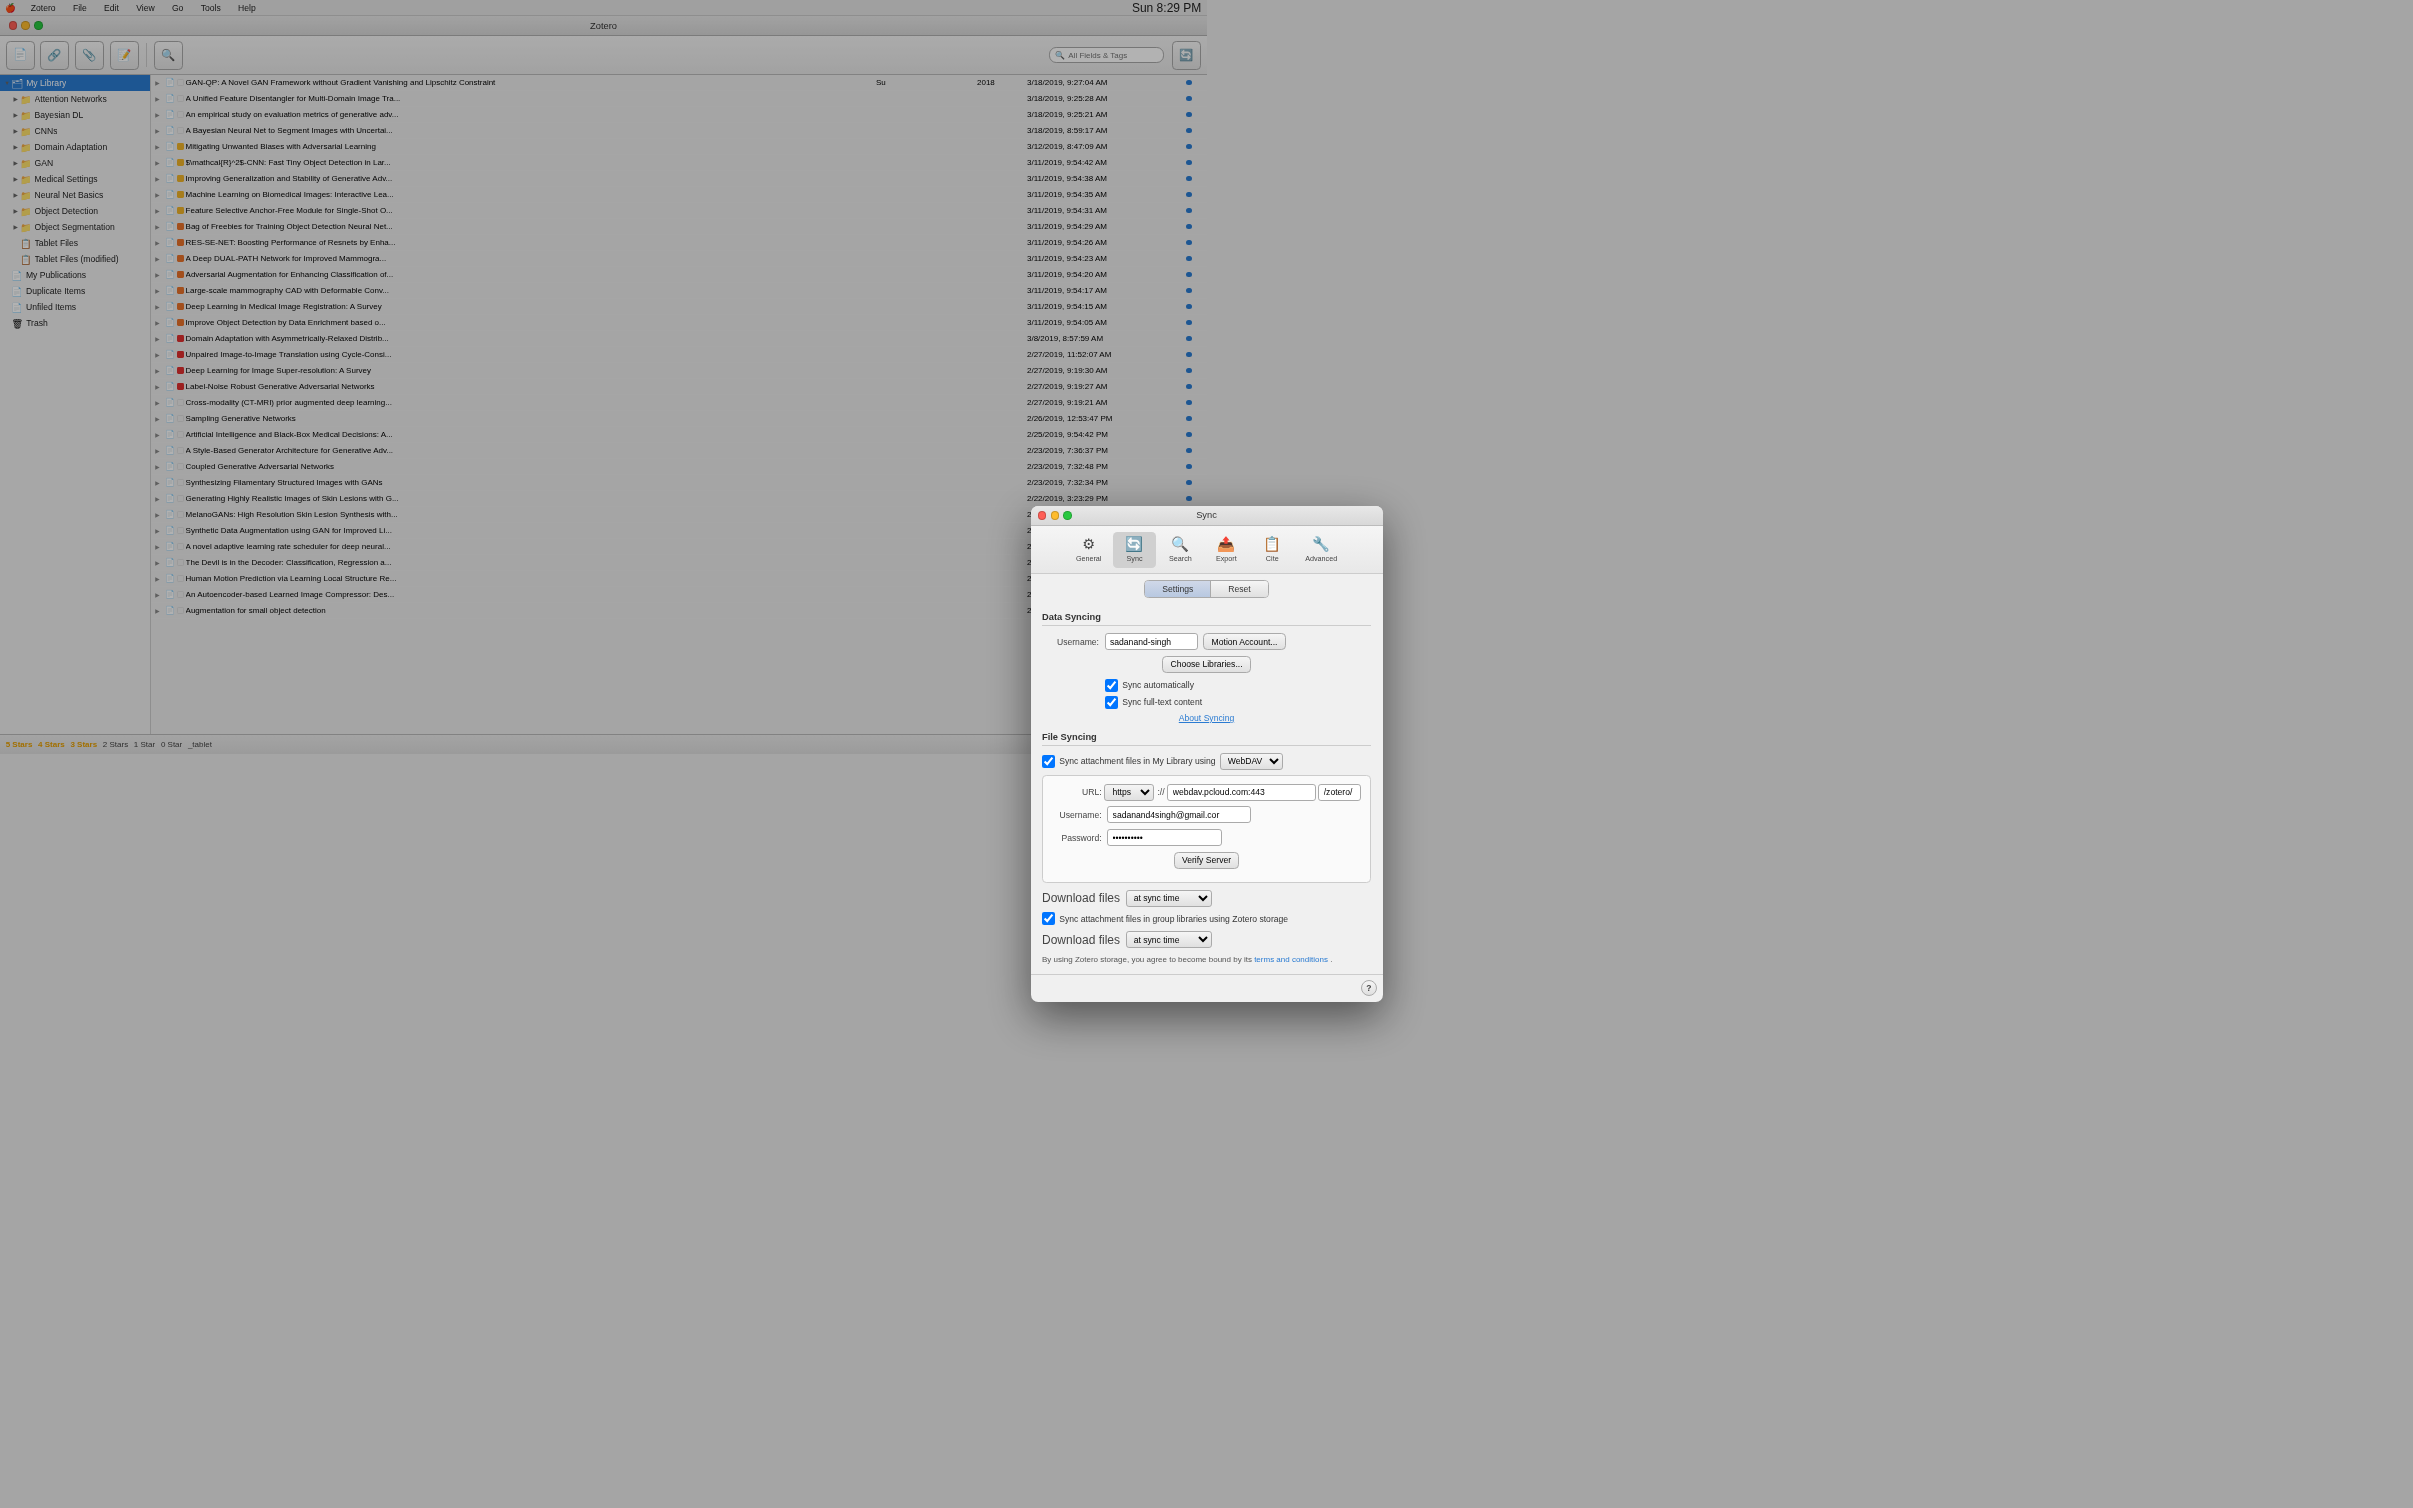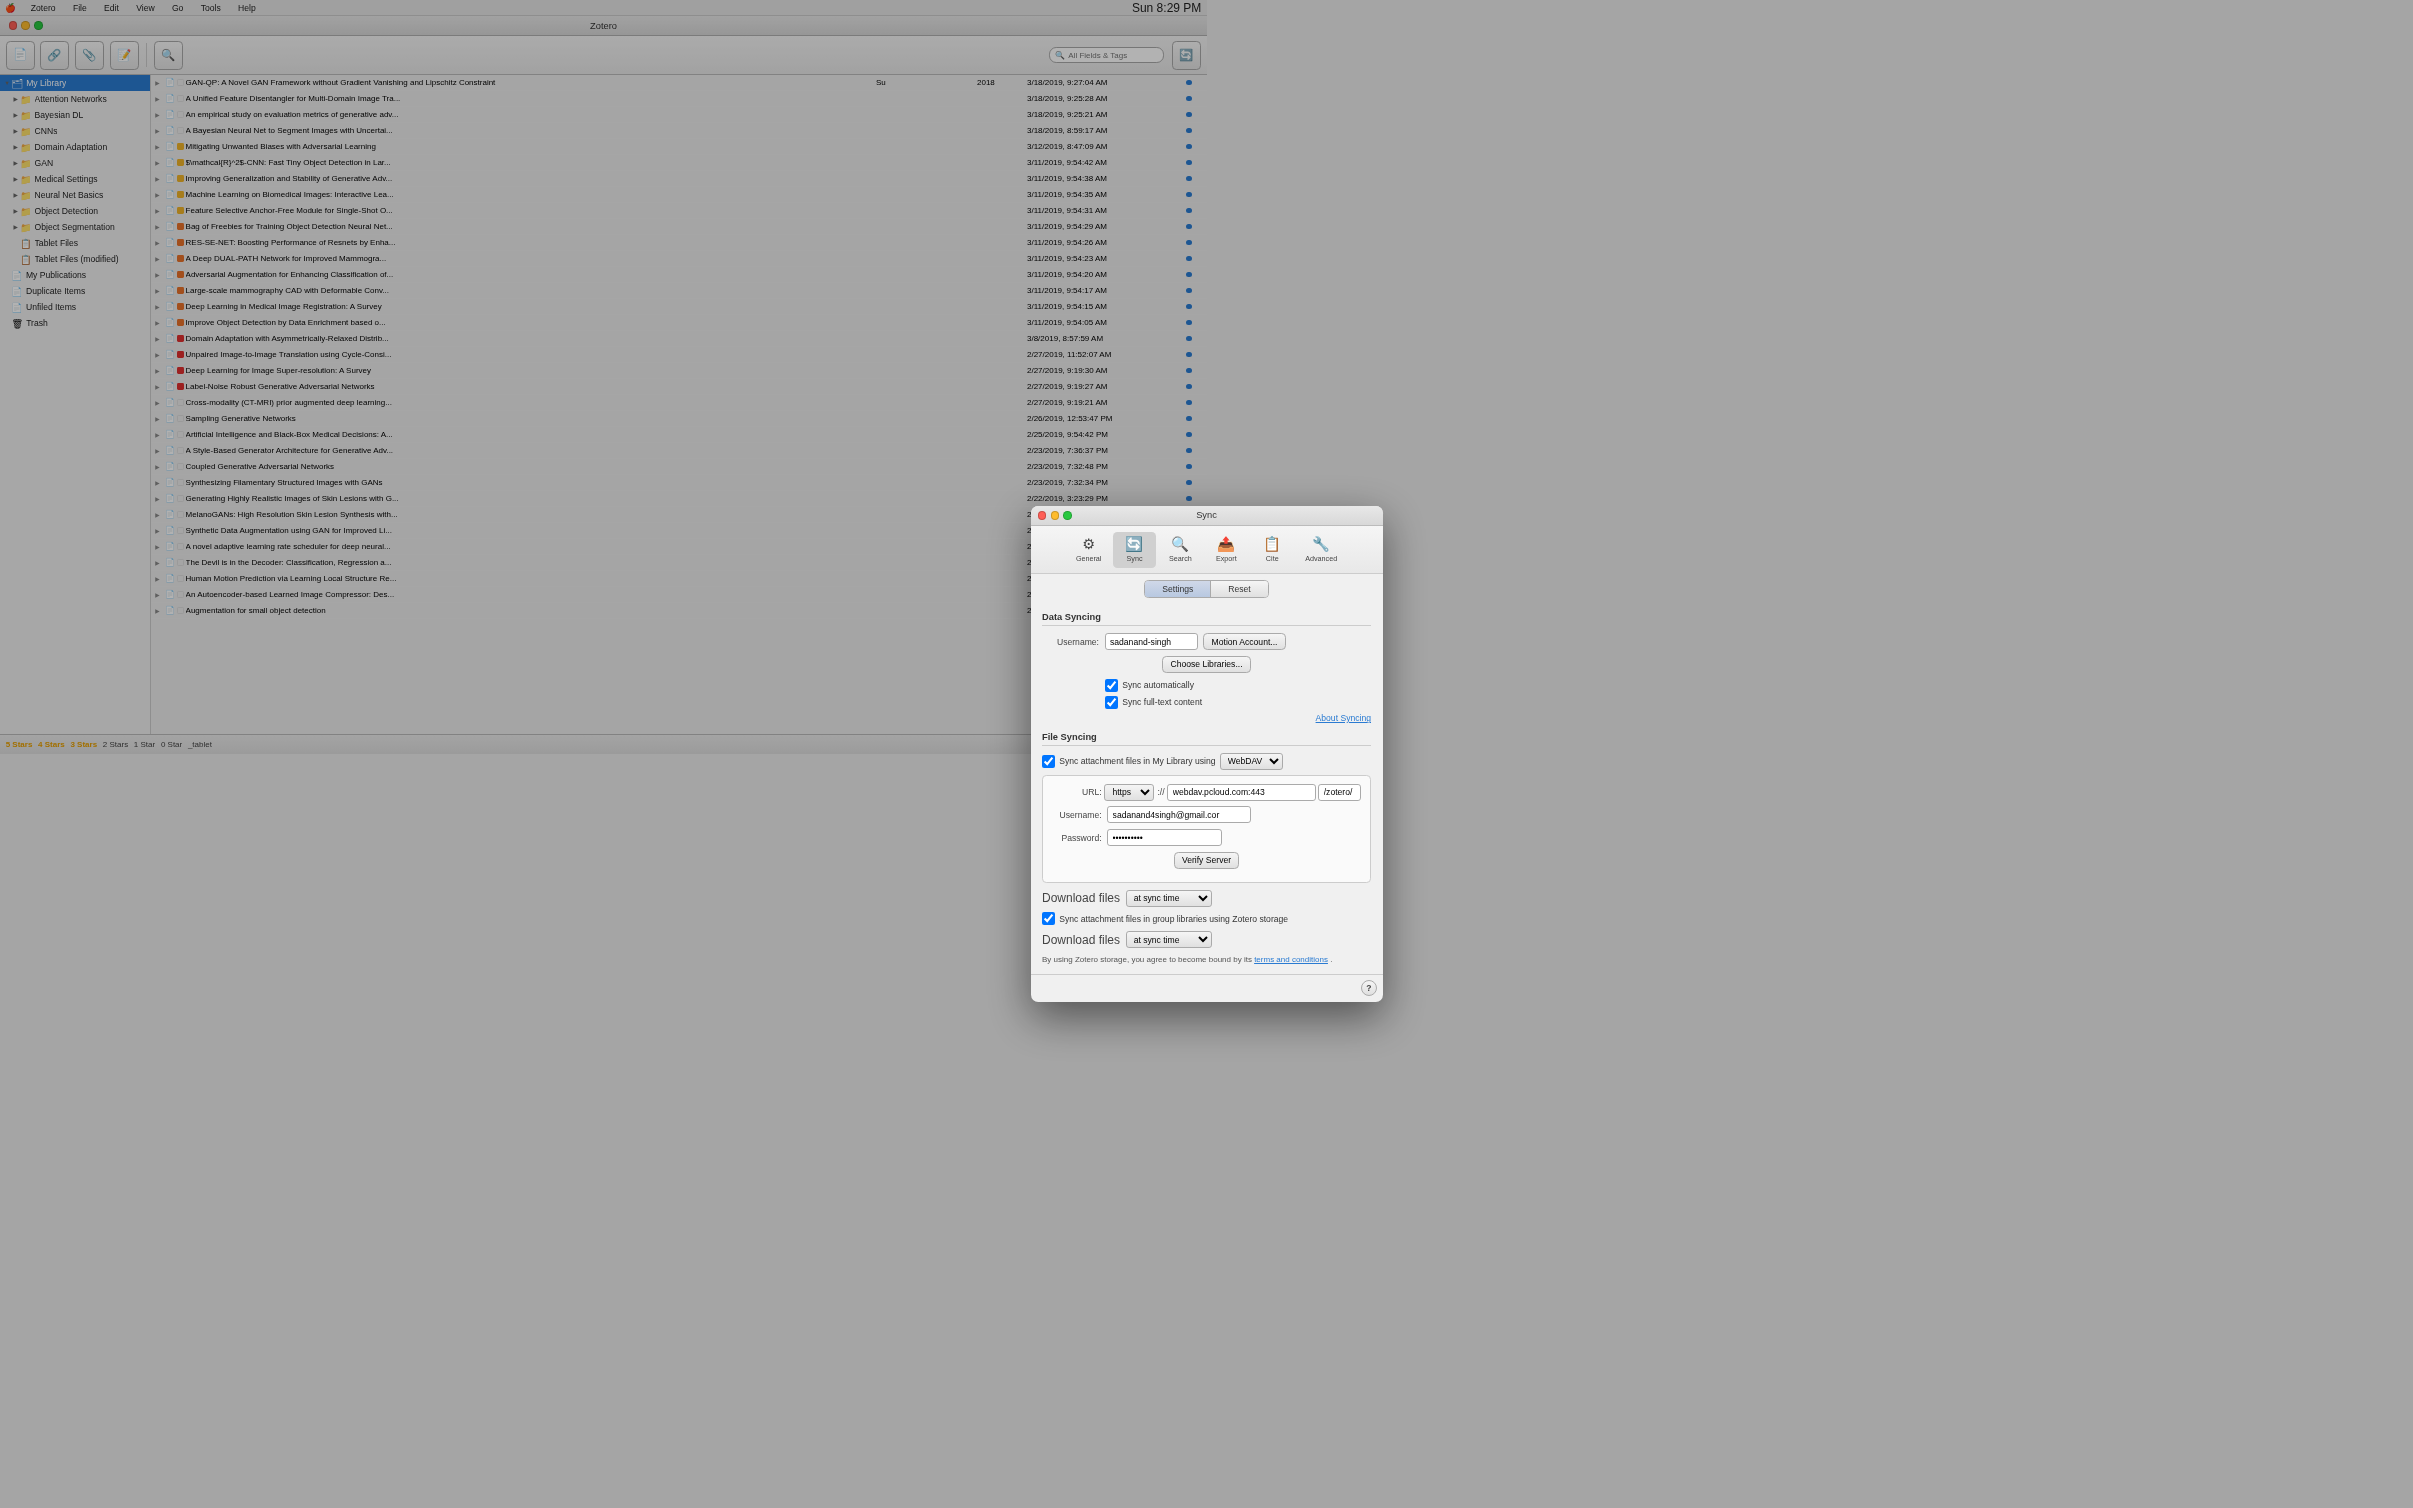--- a/index.html
+++ b/index.html
@@ -359,21 +359,21 @@
       display: flex;
       align-items: center;
       gap: 4.3px;
       margin-bottom: 4.3px;
       padding-left: 63px;
     }
     .checkbox-row input[type=checkbox] { cursor: pointer; }
     .checkbox-label { font-size: 8.6px; color: #333; cursor: pointer; }
     .link-row {
       display: flex;
-      justify-content: flex-end;
+      justify-content: center;
       margin-bottom: 5.7px;
     }
     .link-text { font-size: 8.6px; color: #2a7bd2; cursor: pointer; text-decoration: underline; }
 
     .file-section { margin-top: 8.6px; }
     .file-sync-row {
       display: flex;
       align-items: center;
       gap: 4.3px;
       margin-bottom: 5.7px;
@@ -457,21 +457,21 @@
       margin-bottom: 5.7px;
     }
     .group-sync-row label { font-size: 8.6px; color: #333; cursor: pointer; }
 
     .footer-text {
       font-size: 8px;
       color: #555;
       line-height: 1.4;
       margin-top: 5.7px;
     }
-    .footer-link { color: #2a7bd2; text-decoration: underline; cursor: pointer; }
+    .footer-link { color: #2a7bd2; cursor: pointer; }
 
     
     .modal-footer {
       padding: 5.7px;
       display: flex;
       justify-content: flex-end;
       border-top: 0.7px solid #ccc;
       flex-shrink: 0;
     }
     .help-btn {

